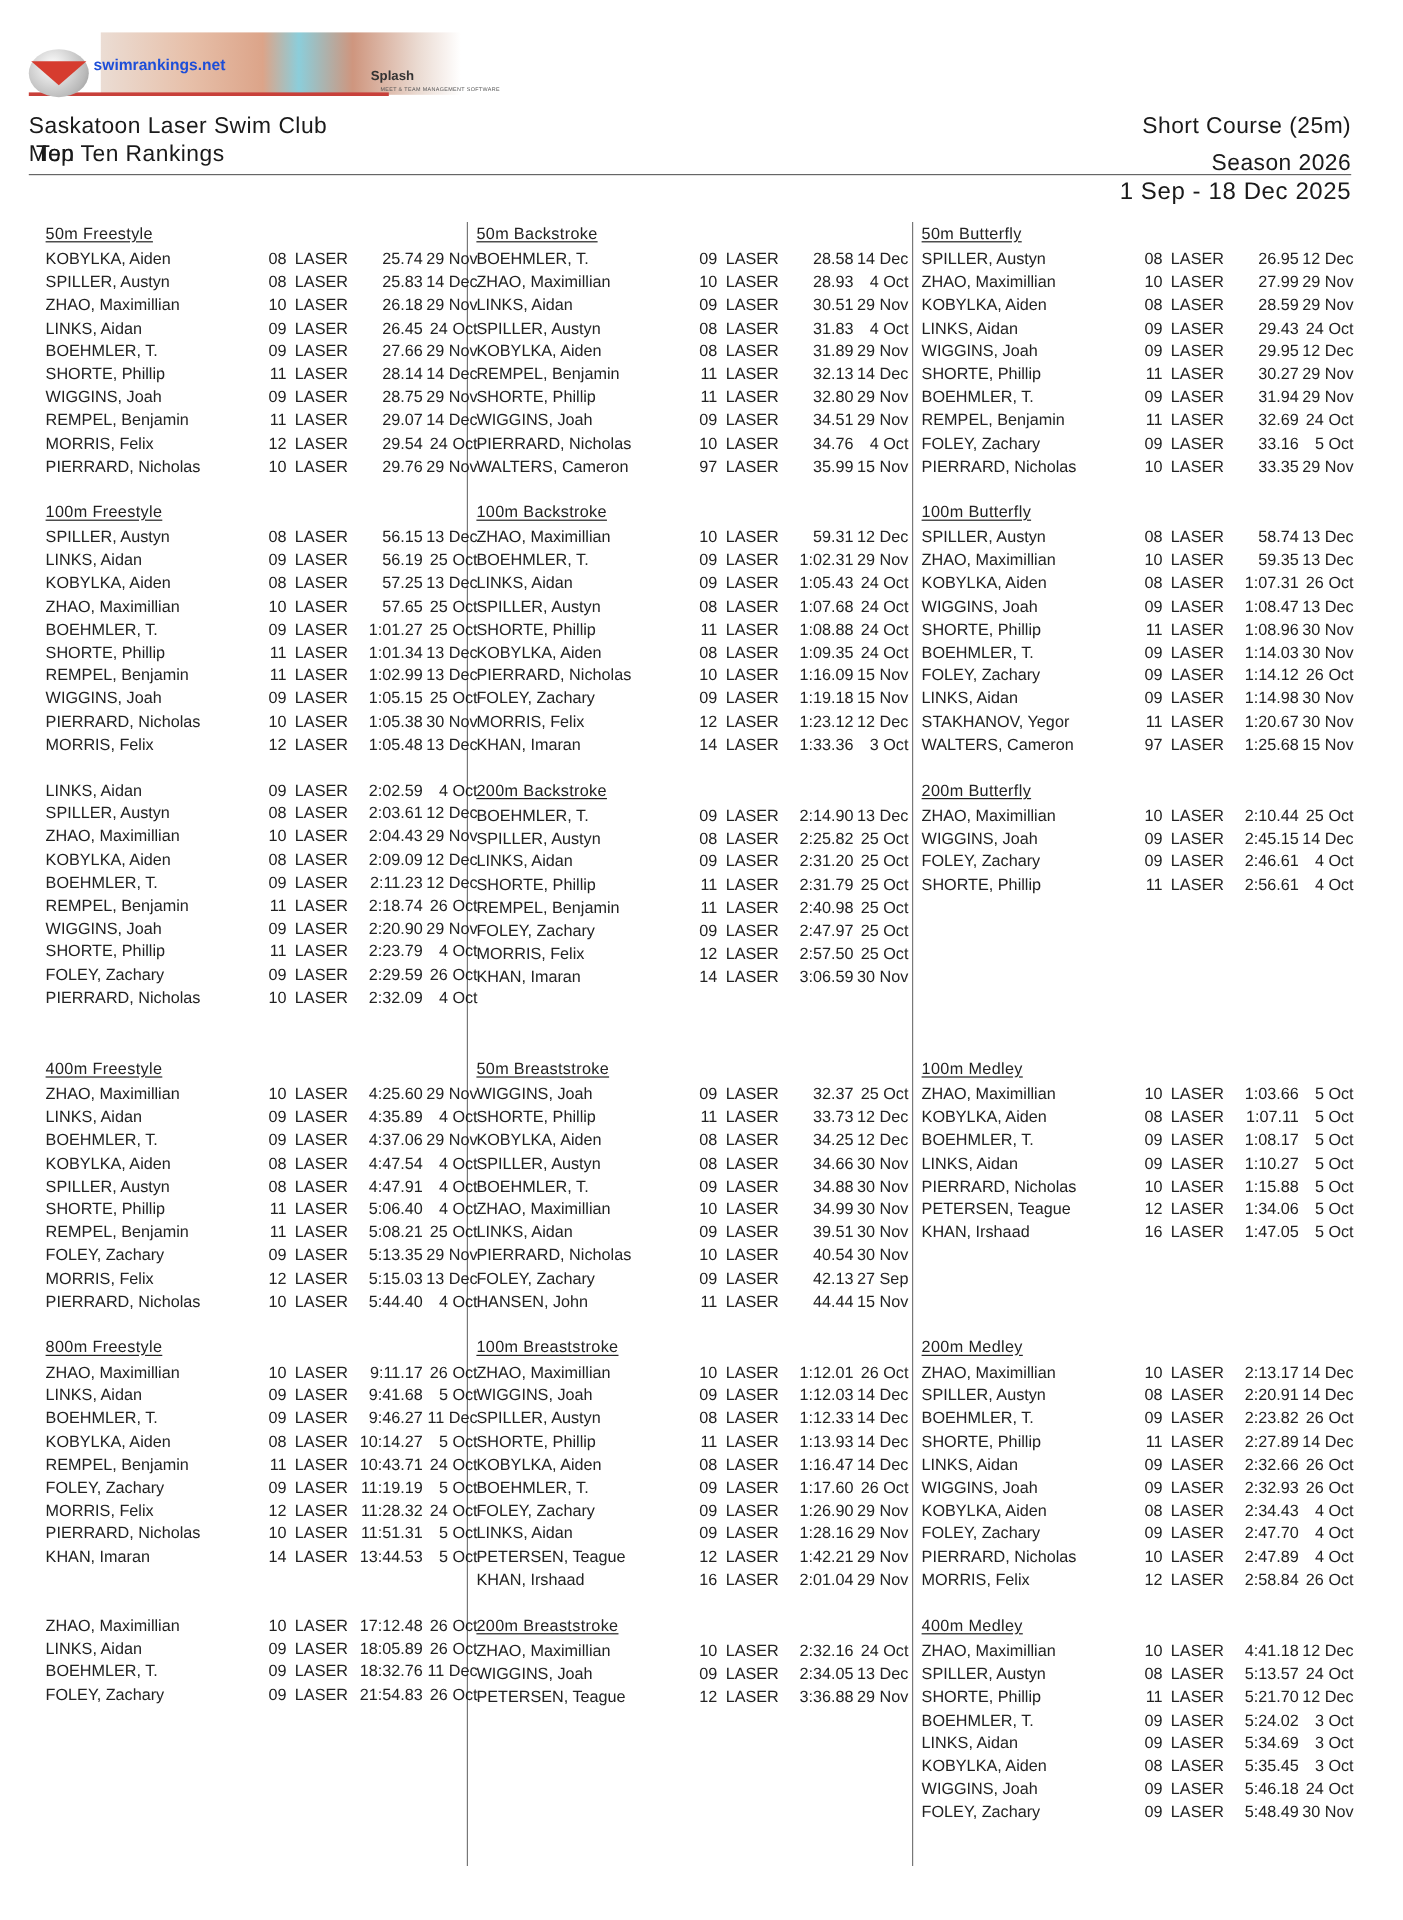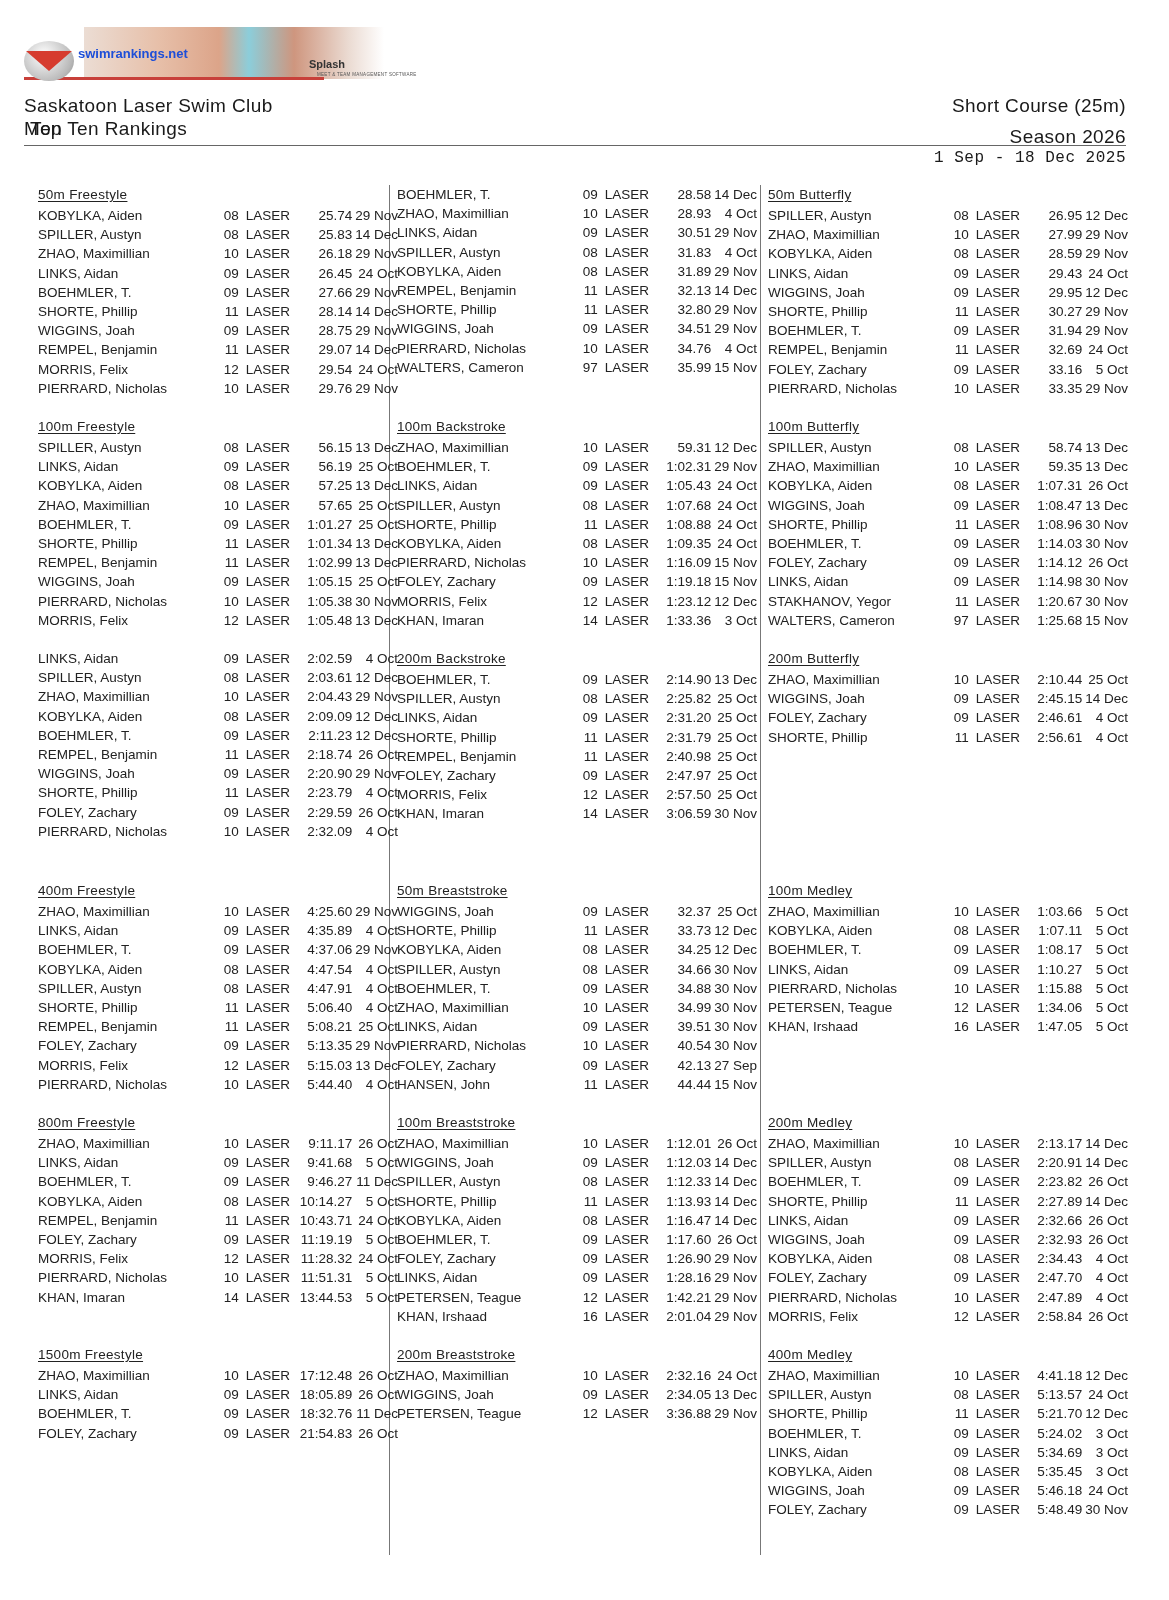--- a/index.html
+++ b/index.html
@@ -28,21 +28,21 @@
   .banner .tag { position: absolute; left: 293px; top: 45px; font-size: 4.5px; letter-spacing: 0.3px; color: #555; white-space: nowrap; }
 
   
   .hdr { position: absolute; font-size: 19px; color: #1a1a1a; letter-spacing: 0.4px; white-space: nowrap; }
   .hdr-left1 { left: 24px; top: 95px; }
   .hdr-left2 { left: 24px; top: 118px; }
   .hdr-center { left: 0; width: 1169px; top: 118px; text-align: left; padding-left: 30px; }
   .hdr-right1 { right: 43px; top: 95px; text-align: right; }
   .hdr-right2 { right: 43px; top: 126px; text-align: left; }
   .hdr-rule { position: absolute; left: 24px; width: 1102px; top: 145px; height: 1px; background: #666; }
-  .hdr-range { position: absolute; right: 43px; top: 149px; font-size: 16px; text-align: right; letter-spacing: 0.5px; font-family: Liberation Mono, monospace; }
+  .hdr-range { position: absolute; right: 43px; top: 149px; font-size: 20px; text-align: right; letter-spacing: 0.5px; }
 
   
   .col { position: absolute; top: 185px; width: 360px; }
   .col-0 { left: 38px; }
   .col-1 { left: 397px; }
   .col-2 { left: 768px; }
   .vline { position: absolute; top: 185px; width: 1px; height: 1370px; background: #777; }
   .vline-1 { left: 389px; }
   .vline-2 { left: 760px; }
 
@@ -435,21 +435,20 @@
       </div>
       <div class="row">
         <span class="name">KHAN, Imaran</span>
         <span class="yob">14</span>
         <span class="club">LASER</span>
         <span class="time">13:44.53</span>
         <span class="date">5 Oct</span>
       </div>
     </div>
     <div class="event">
-      <div class="event-title">1500m Freestyle</div>
       <div class="row">
         <span class="name">ZHAO, Maximillian</span>
         <span class="yob">10</span>
         <span class="club">LASER</span>
         <span class="time">17:12.48</span>
         <span class="date">26 Oct</span>
       </div>
       <div class="row">
         <span class="name">LINKS, Aidan</span>
         <span class="yob">09</span>
@@ -468,20 +467,21 @@
         <span class="name">FOLEY, Zachary</span>
         <span class="yob">09</span>
         <span class="club">LASER</span>
         <span class="time">21:54.83</span>
         <span class="date">26 Oct</span>
       </div>
     </div>
   </div>
 <div class="col col-1">
     <div class="event">
+      <div class="event-title">50m Backstroke</div>
       <div class="row">
         <span class="name">BOEHMLER, T.</span>
         <span class="yob">09</span>
         <span class="club">LASER</span>
         <span class="time">28.58</span>
         <span class="date">14 Dec</span>
       </div>
       <div class="row">
         <span class="name">ZHAO, Maximillian</span>
         <span class="yob">10</span>

